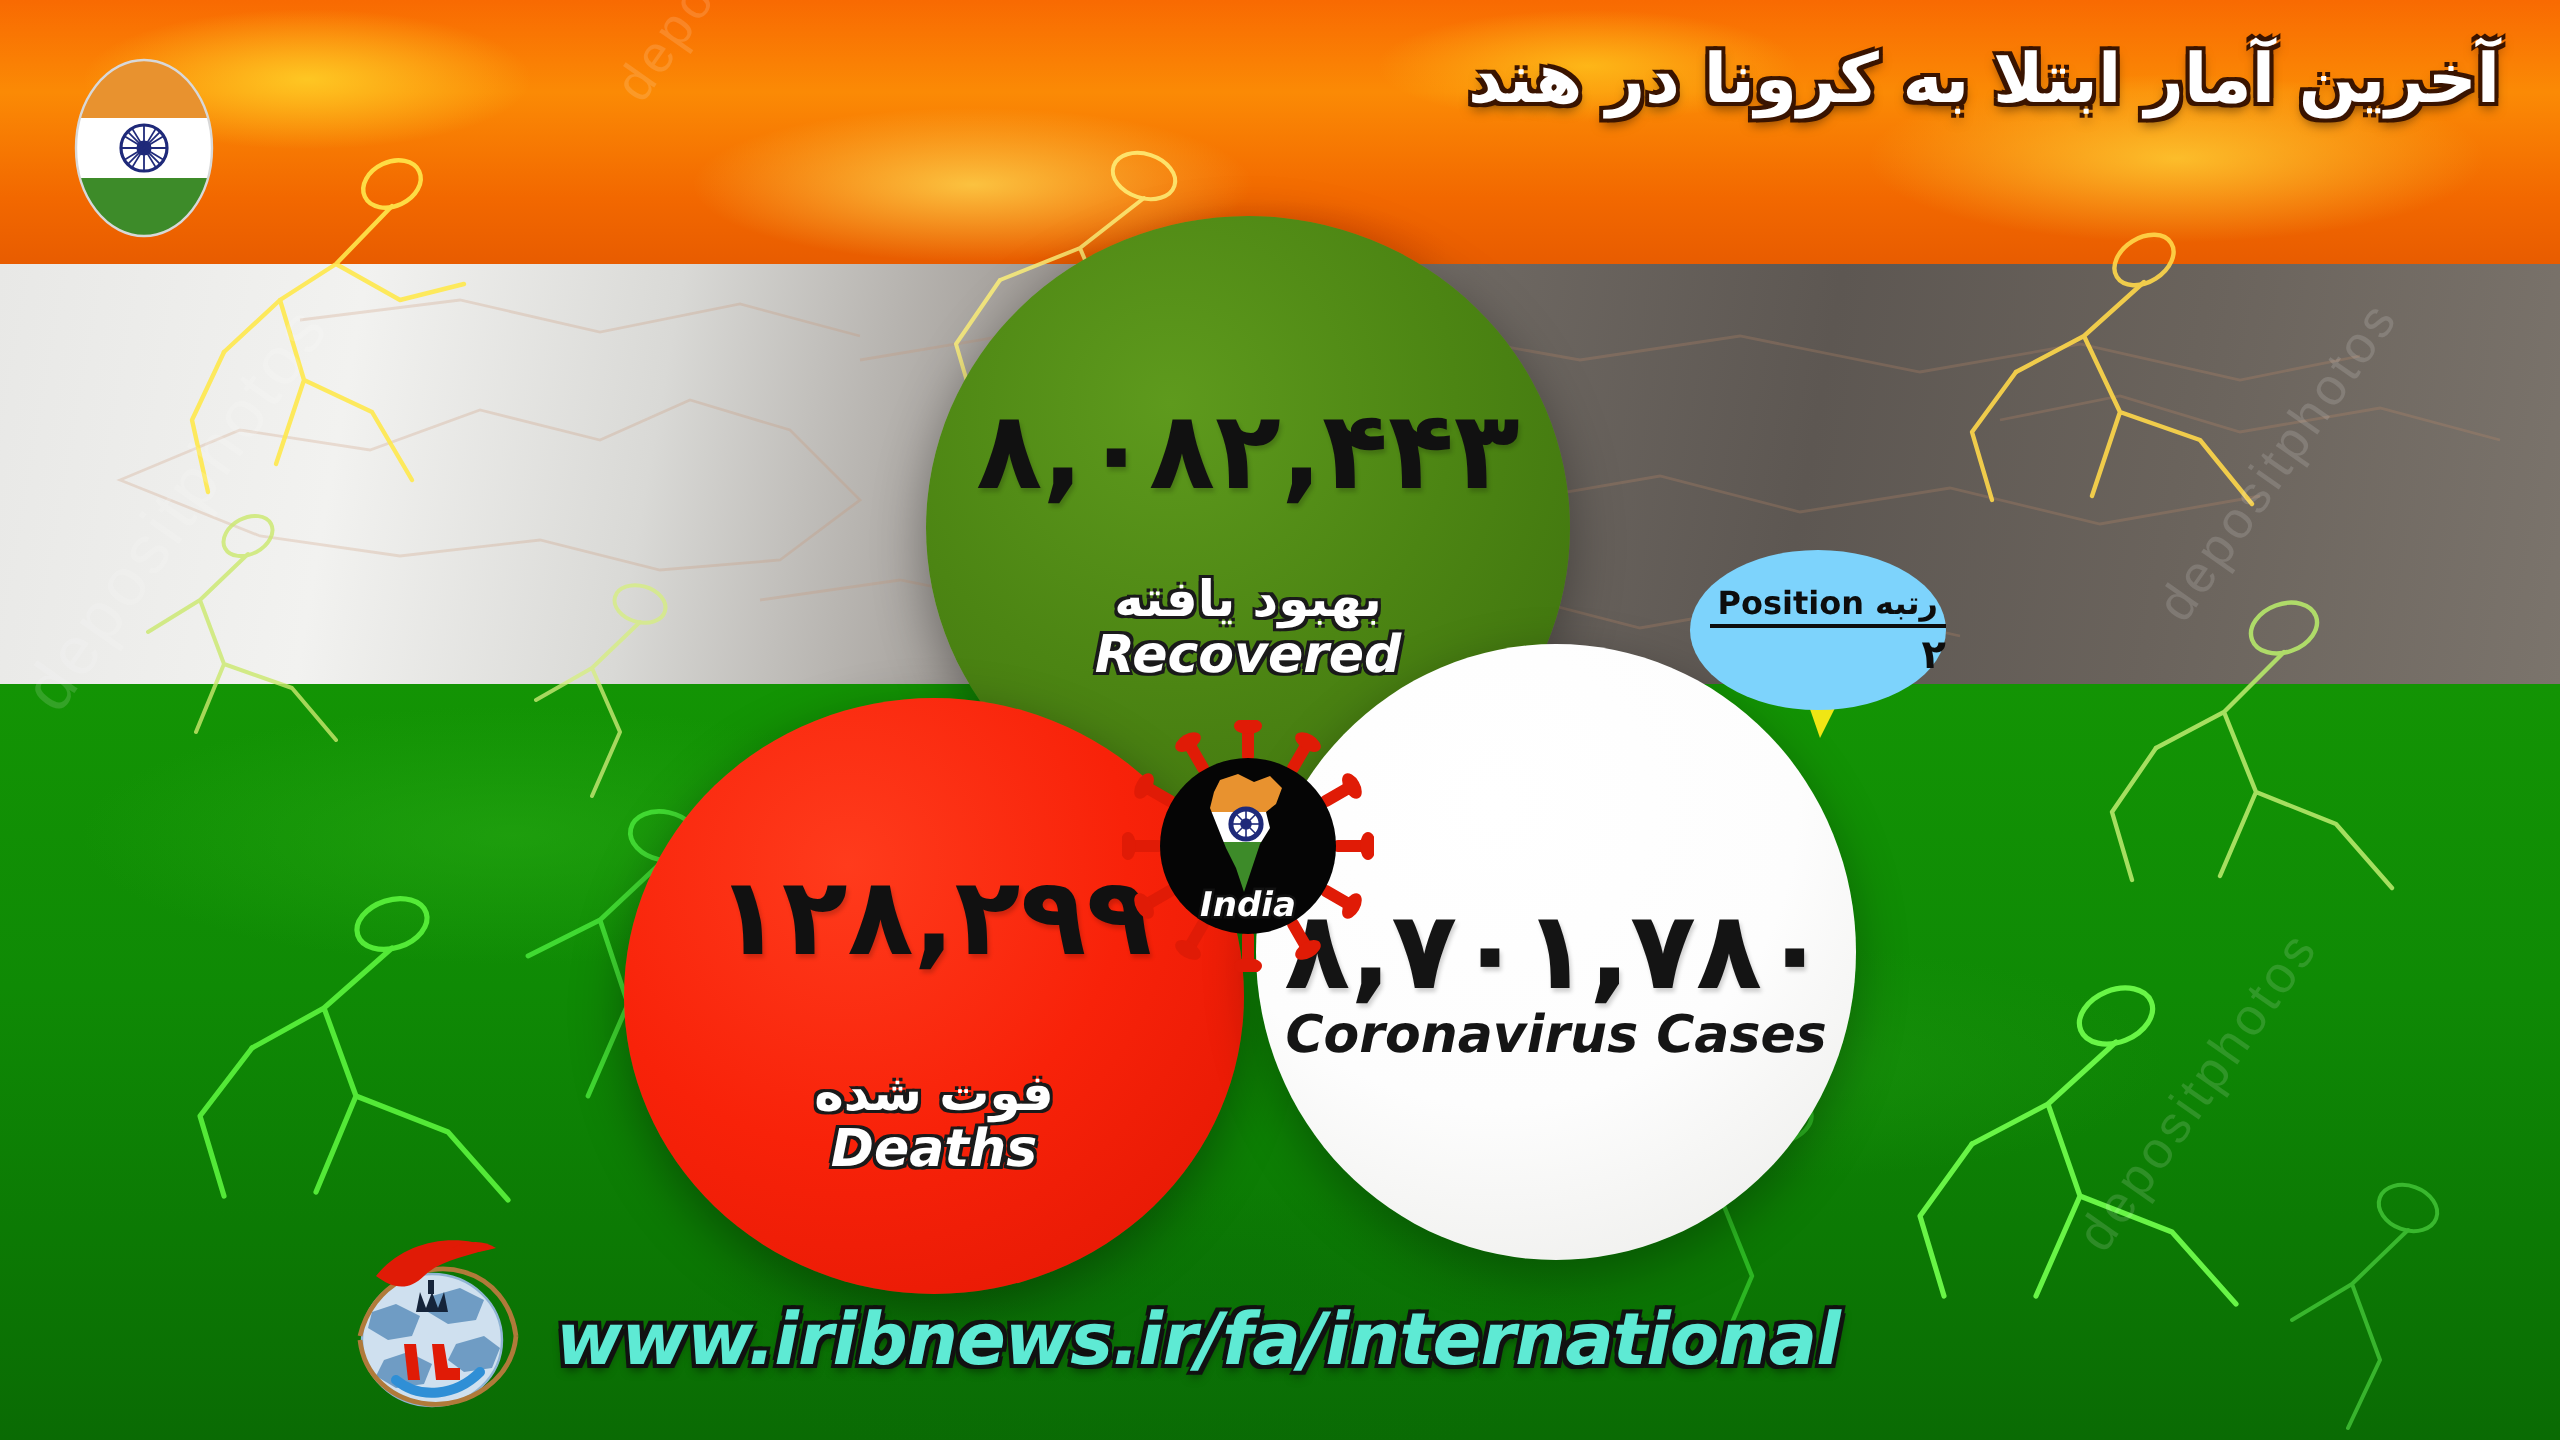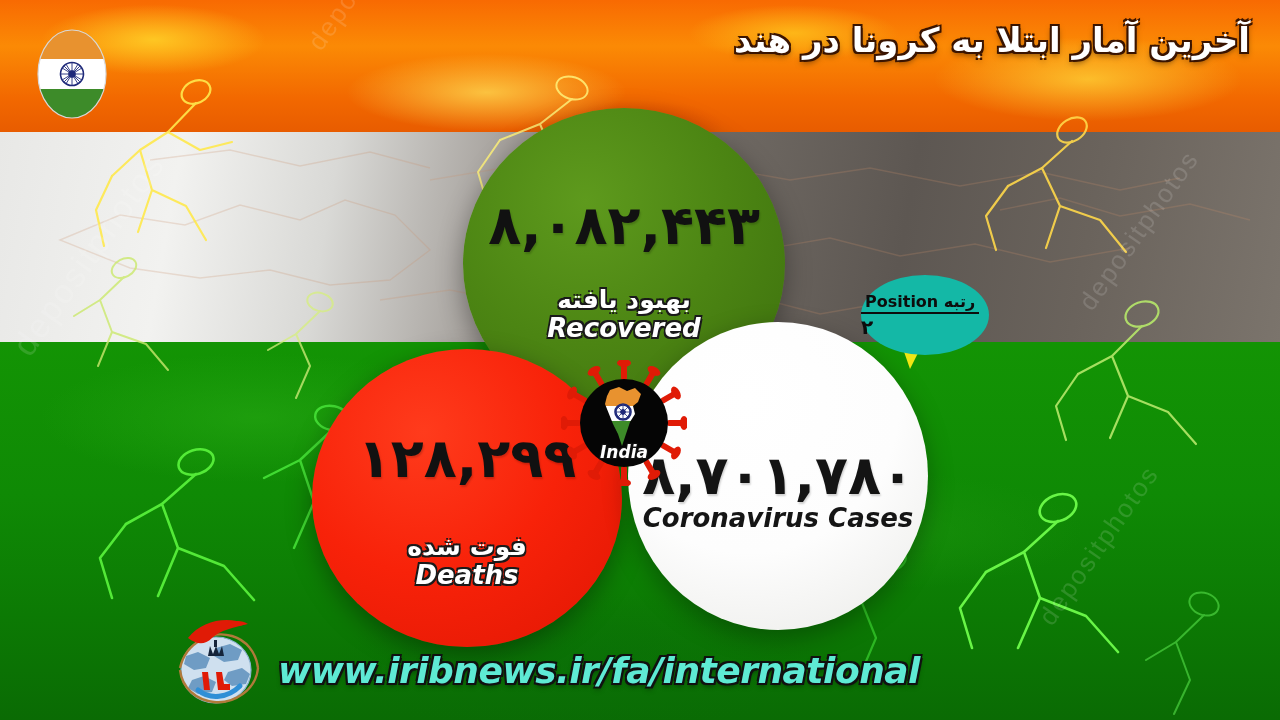--- a/index.html
+++ b/index.html
@@ -206,28 +206,28 @@
   #position-bubble {
     position: absolute;
     left: 845px;
     top: 275px;
     width: 128px;
     height: 98px;
     z-index: 7;
   }
   #position-bubble .bubble-body {
     position: absolute;
-    left: 16px; top: 0;
+    left: 0; top: 0;
     width: 128px;
     height: 80px;
-    background: #14b8a6;
+    background: #7dd3fc;
     border-radius: 50%;
     display: flex;
     flex-direction: column;
-    align-items: flex-end;
+    align-items: flex-start;
     justify-content: center;
   }
   #position-bubble .bubble-tail {
     position: absolute;
     left: 56px;
     top: 68px;
     width: 0; height: 0;
     border-left: 9px solid transparent;
     border-right: 13px solid transparent;
     border-top: 26px solid #f0e614;

